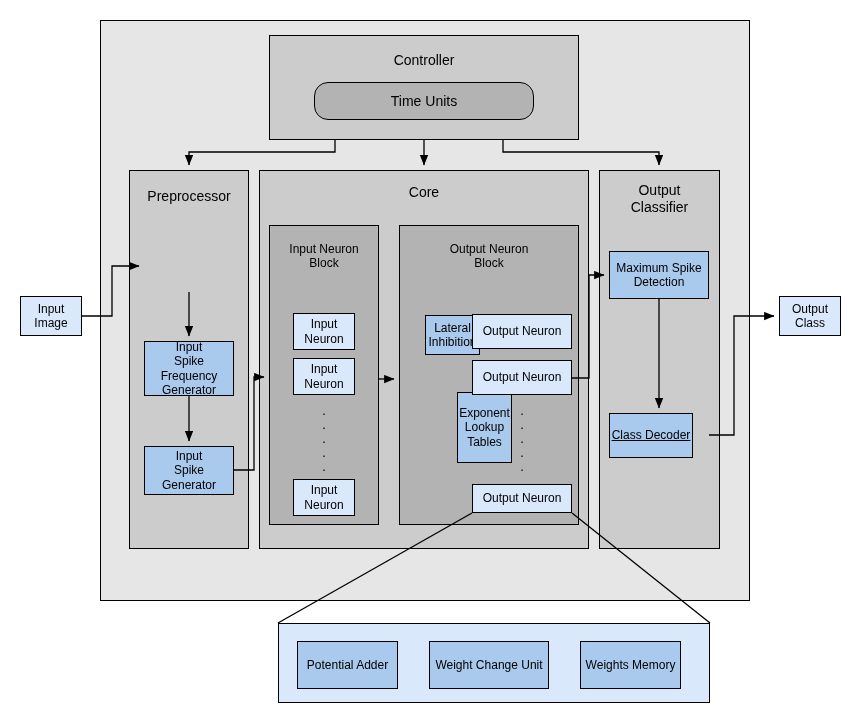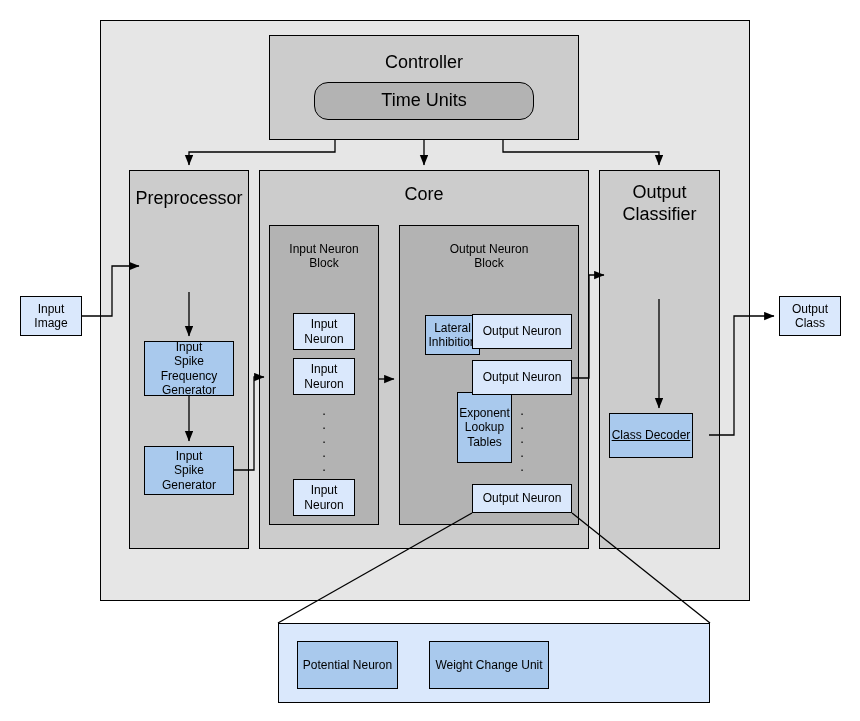--- a/index.html
+++ b/index.html
@@ -40,21 +40,21 @@
 
   
   .grouplabel {
     position: absolute;
     left: 0; right: 0;
     text-align: center;
     color: #000;
     white-space: pre-line;
     line-height: 1.2;
   }
-  .fs13 { font-size: 18px; }
+  .fs13 { font-size: 14px; }
   .fs12 { font-size: 12px; }
 
   .rounded { border-radius: 14px; }
 
   svg.wires {
     position: absolute;
     left: 0; top: 0;
     width: 860px;
     height: 721px;
     overflow: visible;
@@ -133,30 +133,33 @@
       <span>.</span>
       <span>.</span>
       <span>.</span>
   </div>
   <div class="box fill-lblue fs12" style="left:472px; top:484px; width:100px; height:29px;">Output Neuron</div>
 
   <div class="box fill-group" style="left:599px; top:170px; width:121px; height:379px;"></div>
   <div class="grouplabel fs13" style="left:599px; top:182px; width:121px;">Output
 Classifier</div>
 
+  <div class="box fill-blue fs12" style="left:609px; top:251px; width:100px; height:48px;">Maximum Spike
+Detection</div>
   <div class="box fill-blue fs12" style="left:609px; top:413px; width:84px; height:45px;text-decoration:underline;">Class Decoder</div>
 
   <div class="box fill-lblue fs12" style="left:20px; top:296px; width:62px; height:40px;">Input
 Image</div>
   <div class="box fill-lblue fs12" style="left:779px; top:296px; width:62px; height:40px;">Output
 Class</div>
 
   <div class="box fill-detail" style="left:278px; top:623px; width:432px; height:80px;"></div>
-  <div class="box fill-blue fs12" style="left:297px; top:641px; width:101px; height:48px;">Potential Neuron</div>
+  <div class="box fill-blue fs12" style="left:297px; top:641px; width:101px; height:48px;">Potential Adder</div>
   <div class="box fill-blue fs12" style="left:429px; top:641px; width:120px; height:48px;">Weight Change Unit</div>
+  <div class="box fill-blue fs12" style="left:580px; top:641px; width:101px; height:48px;">Weights Memory</div>
 
   <svg class="wires" viewBox="0 0 860 721">
     <defs>
       <marker id="ar" markerWidth="9" markerHeight="9" refX="7.6" refY="3.2" orient="auto" markerUnits="strokeWidth">
         <path d="M0,0 L8,3.2 L0,6.4 z" fill="#000000"></path>
       </marker>
     </defs>
     <g stroke="#000000" stroke-width="1.3" fill="none">
 
       <path d="M335,140 L335,152 L189,152 L189,165" marker-end="url(#ar)"></path>

